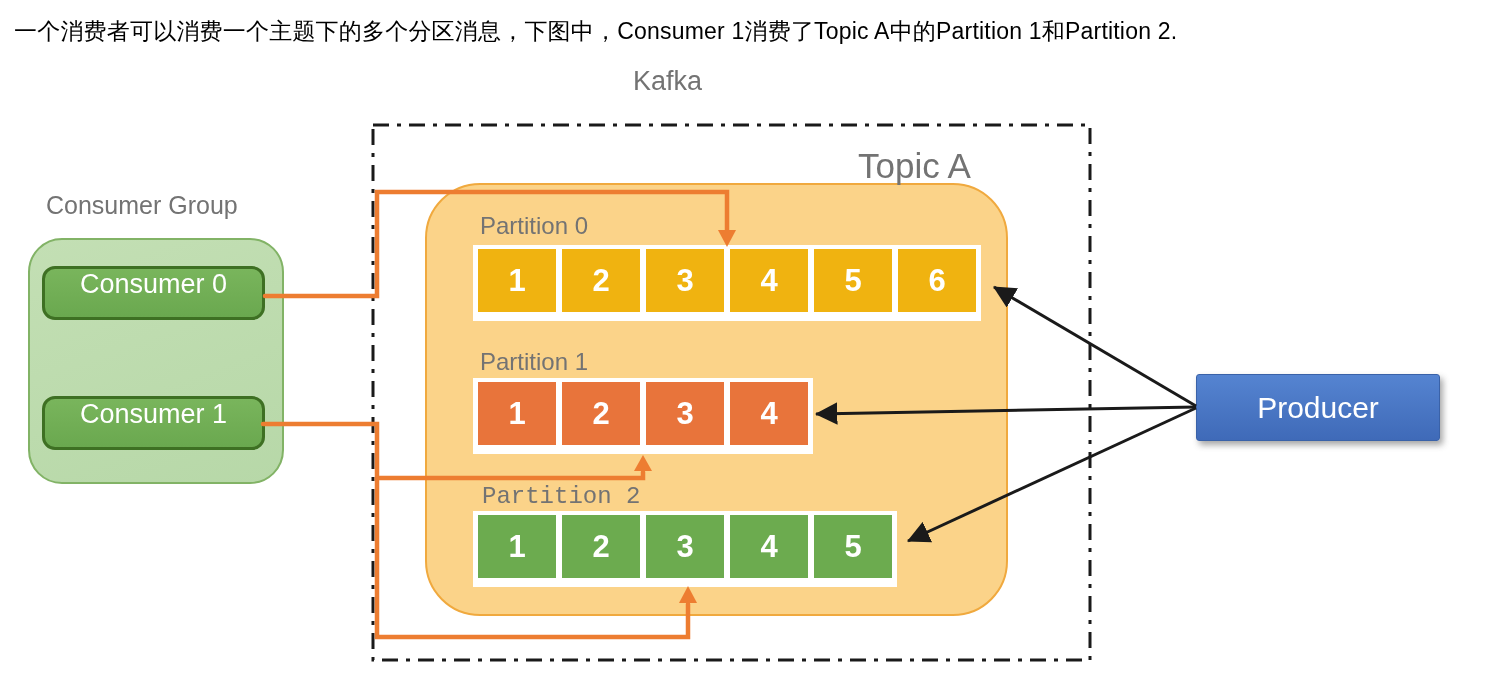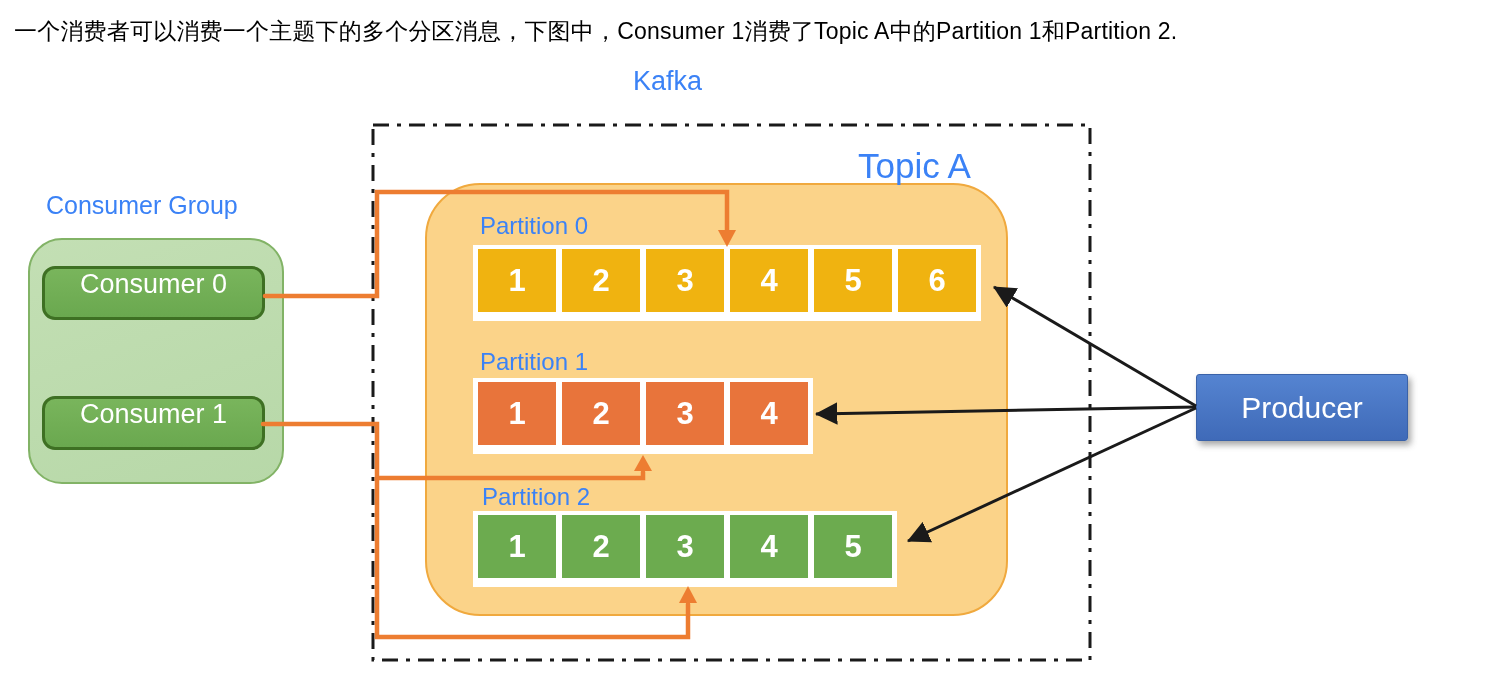--- a/index.html
+++ b/index.html
@@ -8,27 +8,27 @@
     font-family:"Liberation Sans","DejaVu Sans",sans-serif;
     position:relative;
   }
   .abs { position:absolute; }
 
   .page-title {
     left:14px; top:16px; width:1400px;
     font-size:23px; color:#000000; letter-spacing:0.2px;
   }
 
-  .diagram-label { color:#3b82f6; white-space:nowrap; }
+  .diagram-label { color:#737373; white-space:nowrap; }
   .kafka-label   { left:633px; top:66px;  font-size:27px; }
   .topic-label   { left:858px; top:146px; font-size:35px; }
   .group-label   { left:46px;  top:191px; font-size:25px; }
   .p0-label      { left:480px; top:212px; font-size:24px; }
   .p1-label      { left:480px; top:348px; font-size:24px; }
-  .p2-label      { left:482px; top:483px; font-size:24px; }
+  .p2-label      { left:482px; top:483px; font-size:24px;font-family:Liberation Mono, monospace; }
 
   .topic-box {
     left:425px; top:183px; width:583px; height:433px;
     background:var(--topic-fill); border:2px solid var(--topic-border);
     border-radius:55px; box-sizing:border-box;
   }
 
   .group-box {
     left:28px; top:238px; width:256px; height:246px;
     background:linear-gradient(160deg,#c3dfb4,var(--group-fill));
@@ -56,21 +56,21 @@
   .cell {
     width:78px; height:63px;
     display:flex; align-items:center; justify-content:center;
     color:#ffffff; font-size:31px; font-weight:bold;
   }
   .p0-row .cell { background:var(--cell-yellow); }
   .p1-row .cell { background:var(--cell-orange); }
   .p2-row .cell { background:var(--cell-green); }
 
   .producer-box {
-    left:1196px; top:374px; width:212px; height:67px;
+    left:1196px; top:374px; width:244px; height:67px;
     background:linear-gradient(180deg,#5584d1,#3f6ab8);
     border:1px solid #3a62a8; border-radius:3px; box-sizing:border-box;
     box-shadow:3px 4px 6px rgba(60,60,60,0.45);
     display:flex; align-items:center; justify-content:center;
     color:#ffffff; font-size:30px;
   }
 
   svg.overlay {
     position:absolute; left:0; top:0; width:1490px; height:675px;
     pointer-events:none;

